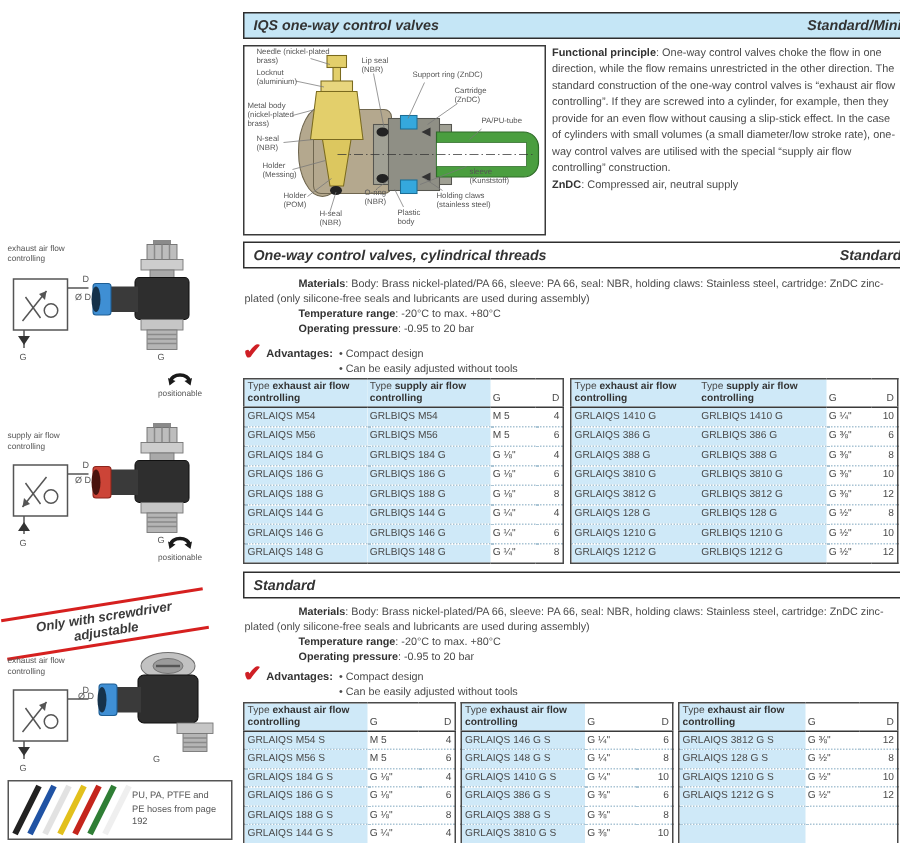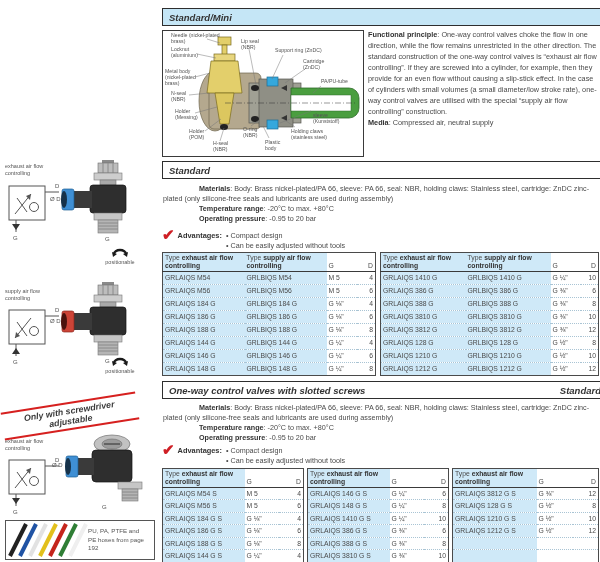--- a/index.html
+++ b/index.html
@@ -43,20 +43,21 @@
          border-top:2.5px solid #d6201f;border-bottom:2.5px solid #d6201f;padding:2px 2px;
          font-weight:bold;font-style:italic;font-size:8.8px;color:#3a3a3a;text-align:center;}
   .hoses{position:absolute;left:5px;top:520px;width:148px;height:38px;border:1.5px solid #555;
          display:flex;align-items:center;background:#fff;}
   .hoses .txt{font-size:6.2px;line-height:1.35;color:#555;width:58px;}
 </style>
 </head>
 <body>
 
 <div class="bar blue" style="top:8px;">
+  <span>IQS one-way control valves</span>
   <span>Standard/Mini</span>
 </div>
 
 <div class="diagram">
   <svg width="200" height="125" viewBox="0 0 200 125">
 
     <ellipse cx="52" cy="70" rx="16" ry="30" fill="#b4a88e" stroke="#6f664f" stroke-width="0.7"></ellipse>
     <rect x="46" y="42" width="52" height="56" rx="5" fill="#b4a88e" stroke="#6f664f" stroke-width="0.7"></rect>
 
     <rect x="55" y="6" width="13" height="8" fill="#e3cf6b" stroke="#7a6a1e" stroke-width="0.7"></rect>
@@ -112,24 +113,25 @@
   <div class="dl" style="left:140px;top:28px;width:30px;">Cartridge (ZnDC)</div>
   <div class="dl" style="left:158px;top:48px;width:40px;">PA/PU-tube</div>
   <div class="dl" style="left:150px;top:82px;width:32px;">sleeve (Kunststoff)</div>
   <div class="dl" style="left:128px;top:98px;width:40px;">Holding claws (stainless steel)</div>
   <div class="dl" style="left:80px;top:96px;width:20px;">O-ring (NBR)</div>
   <div class="dl" style="left:102px;top:109px;width:20px;">Plastic body</div>
 </div>
 
 <div class="functional">
   <b>Functional principle</b><span>: One-way control valves choke the flow in one direction, while the flow remains unrestricted in the other direction. The standard construction of the one-way control valves is “exhaust air flow controlling”. If they are screwed into a cylinder, for example, then they provide for an even flow without causing a slip-stick effect. In the case of cylinders with small volumes (a small diameter/low stroke rate), one-way control valves are utilised with the special “supply air flow controlling” construction.</span><br>
-  <b>Media</b><span>: Compressed air, neutral supply</span>
+  <b>ZnDC</b><span>: Compressed air, neutral supply</span>
 </div>
 
 <div class="bar white" style="top:161px;">
+  <span>One-way control valves, cylindrical threads</span>
   <span>Standard</span>
 </div>
 
 <div class="para" style="top:184px;">
   <b>Materials</b><span>: Body: Brass nickel-plated/PA 66, sleeve: PA 66, seal: NBR, holding claws: Stainless steel, cartridge: ZnDC zinc-plated (only silicone-free seals and lubricants are used during assembly)</span><br>
   <b>Temperature range</b><span>: -20°C to max. +80°C</span><br>
   <b>Operating pressure</b><span>: -0.95 to 20 bar</span>
 </div>
 
 <div class="adv" style="top:228px;">
@@ -269,21 +271,20 @@
       <tr>
         <td class="blue">GRLAIQS 1212 G</td>
         <td class="blue">GRLBIQS 1212 G</td>
         <td>G ½"</td>
         <td class="num">12</td>
       </tr>
     </tbody>
 </table>
 
 <div class="bar white" style="top:381px;">
-  <span>One-way control valves with slotted screws</span>
   <span>Standard</span>
 </div>
 
 <div class="para" style="top:403px;">
   <b>Materials</b><span>: Body: Brass nickel-plated/PA 66, sleeve: PA 66, seal: NBR, holding claws: Stainless steel, cartridge: ZnDC zinc-plated (only silicone-free seals and lubricants are used during assembly)</span><br>
   <b>Temperature range</b><span>: -20°C to max. +80°C</span><br>
   <b>Operating pressure</b><span>: -0.95 to 20 bar</span>
 </div>
 
 <div class="adv" style="top:443px;">

